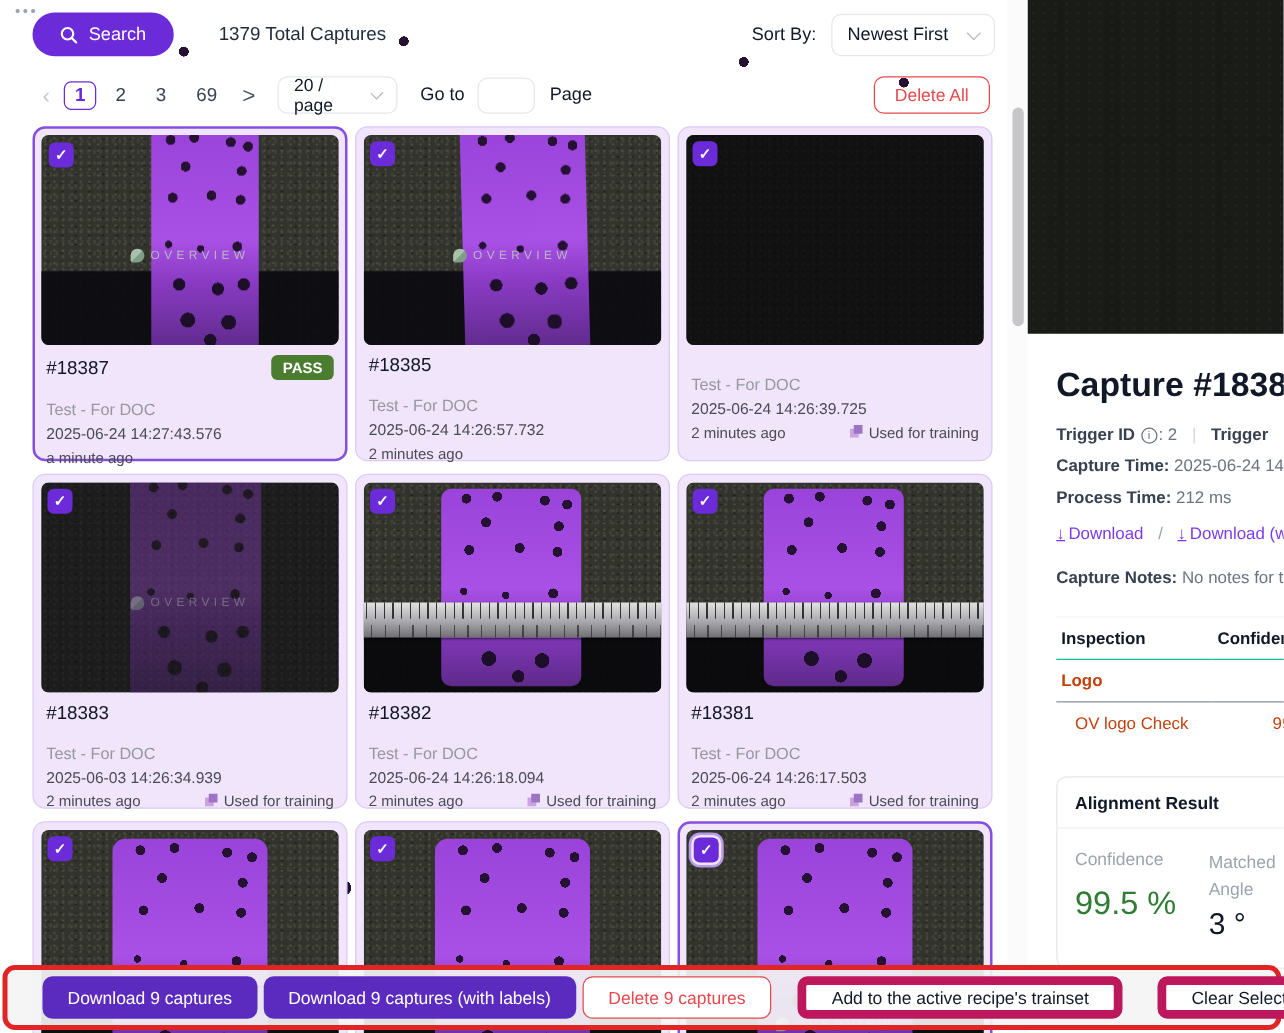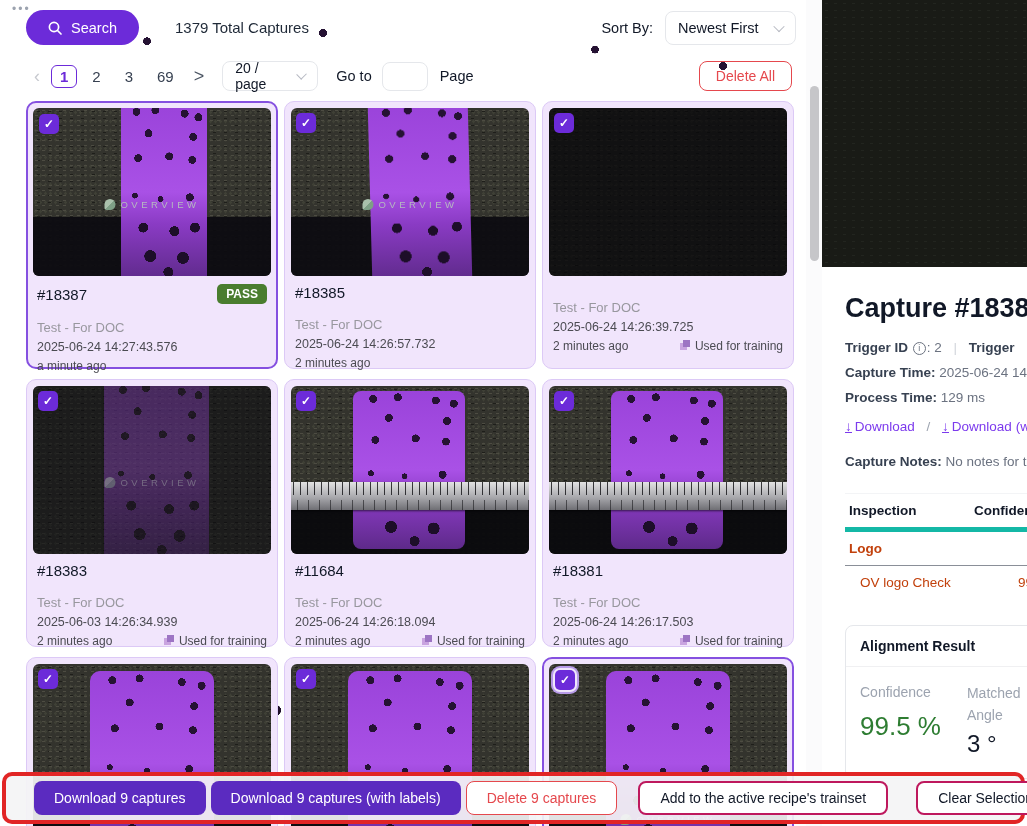--- a/index.html
+++ b/index.html
@@ -134,21 +134,21 @@
   .iinfo { display:inline-flex; width:13px; height:13px; border:1px solid #6b7280; border-radius:50%;
     color:#6b7280; font-size:9px; align-items:center; justify-content:center;
     vertical-align:1px; margin:0 1px; }
   .vdiv-t { color:#d1d5db; margin:0 8px; }
   .linkrow { font-size:13.5px; margin:14px 0 20px; white-space:nowrap; }
   .plink { color:var(--link); text-decoration:none; cursor:pointer; }
   .dlico { display:inline-block; border-bottom:1.5px solid var(--link); line-height:10px; margin-right:3px; }
   .slash { color:#9ca3af; margin:0 8px; }
   .ptable { border-collapse:collapse; margin-top:24px; font-size:13.5px; width:300px; }
   .ptable th { text-align:left; font-size:13.5px; color:#111827; padding:9px 4px;
-    border-top:1px solid #f3f4f6; border-bottom:5px solid #14b8a6; }
+    border-top:1px solid #f3f4f6; border-bottom:1px solid #14b8a6; }
   .ptable td { padding:9px 4px; color:#c2410c; }
   .row-group td { font-weight:700; border-bottom:1px solid #8a8f98; }
   .row-item td:first-child { padding-left:15px; }
   .row-item td:last-child { padding-left:48px; }
   .align-card { margin-top:26px; width:340px; border:1px solid #e5e7eb; border-radius:8px; background:#fff; }
   .align-head { font-size:14px; font-weight:700; color:#111827; padding:12px 14px;
     border-bottom:1px solid #f0f0f2; }
   .align-body { display:flex; gap:26px; padding:16px 14px 20px; }
   .al-label { font-size:14px; color:#9ca3af; }
   .al-conf { font-size:26px; color:var(--green); margin-top:10px; }
@@ -156,21 +156,21 @@
   .al-angle { font-size:24px; color:#111827; margin-top:4px; }
 
   
   .actionbar { position:absolute; left:2px; right:2px; bottom:2px; height:52px; z-index:9;
     border:4px solid var(--hl); border-radius:10px; background:rgba(244,244,245,.92);
     display:flex; align-items:center; padding:0 28px; }
   .ab-btn { height:34px; border-radius:8px; font-size:14px; cursor:pointer;
     padding:0 20px; font-family:inherit; white-space:nowrap; }
   .ab-primary { background:var(--accent-dark); color:#fff; border:none; margin-right:5px; }
   .ab-danger { background:#fff; color:var(--danger); border:1px solid var(--danger); margin-right:21px; }
-  .ab-default { background:#fff; color:#111827; border:2px solid #be185d; margin-right:14px; }
+  .ab-default { background:#fff; color:#111827; border:7px solid #be185d; margin-right:14px; }
   .ab-sep { width:1px; height:22px; background:#d9d9de; margin-right:14px; }
 </style>
 </head>
 <body>
 
 <div class="main">
 
   <div class="topbar">
     <button class="search-btn">
       <svg width="14" height="14" viewBox="0 0 14 14">
@@ -321,21 +321,21 @@
     <div class="thumb">
       <div class="darkband"></div>
       <div class="shape">
             <div class="dots"></div>
           </div>
       <div class="ruler"></div>
 
     </div>
     <div class="cinfo">
       <div class="cid-row">
-        <span class="cid">#11684</span>
+        <span class="cid">#18382</span>
 
       </div>
       <div class="crecipe">Test - For DOC</div>
       <div class="ctime">2025-06-24 14:26:18.094</div>
       <div class="cfoot">
         <span>2 minutes ago</span>
         <span class="train">
           <span class="tico"></span>
           <span>Used for training</span>
         </span>
@@ -424,21 +424,21 @@
       <span class="iinfo">i</span><span class="dlabel" style="font-weight:400;color:#6b7280;">: 2</span>
       <span class="vdiv-t">|</span>
       <span class="dlabel">Trigger</span>
     </div>
     <div class="drow">
       <span class="dlabel">Capture Time:</span>
       <span>2025-06-24 14:27:43.576</span>
     </div>
     <div class="drow">
       <span class="dlabel">Process Time:</span>
-      <span>129 ms</span>
+      <span>212 ms</span>
     </div>
     <div class="linkrow">
       <a class="plink"><span class="dlico">↓</span><span>Download</span></a>
       <span class="slash">/</span>
       <a class="plink"><span class="dlico">↓</span><span>Download (with labels)</span></a>
     </div>
     <div class="drow">
       <span class="dlabel">Capture Notes:</span>
       <span>No notes for this capture</span>
     </div>

